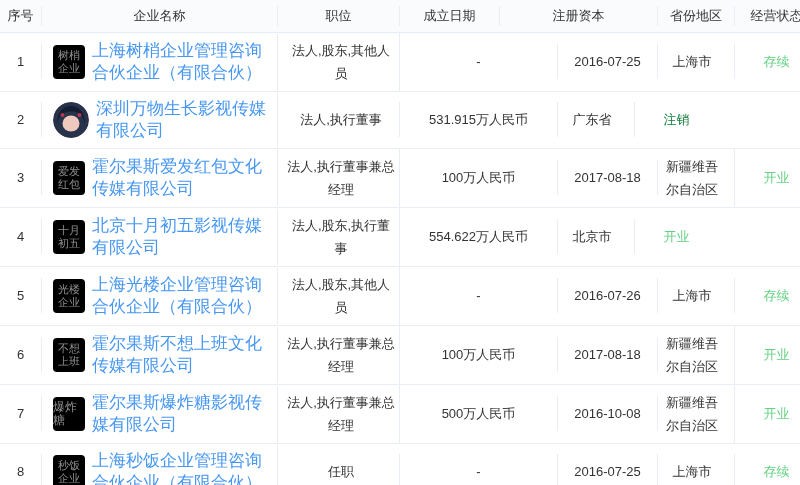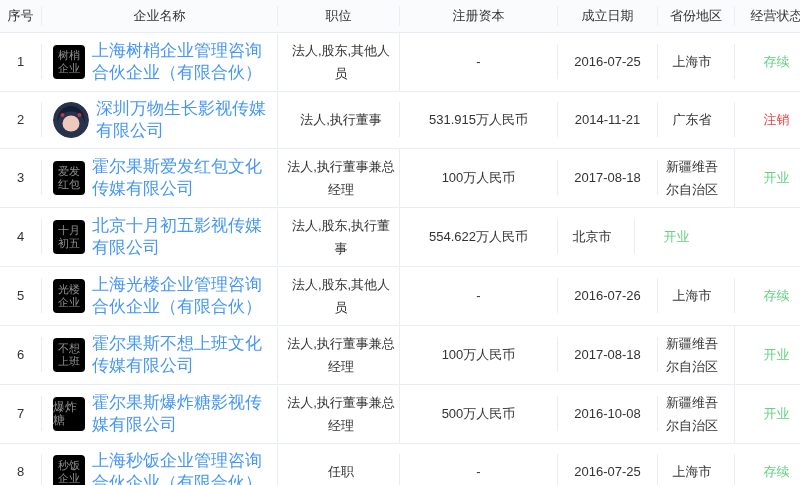--- a/index.html
+++ b/index.html
@@ -41,32 +41,32 @@
     overflow: hidden;
   }
   .logo-text.single { font-size: 12px; letter-spacing: 0; }
   .logo-img { width: 36px; height: 36px; flex: 0 0 36px; border-radius: 50%; overflow: hidden; cursor: pointer; }
   .name-link {
     margin-left: 7px; max-width: 182px;
     color: #4797f2; font-size: 17px; line-height: 22px;
     cursor: pointer; text-decoration: none; word-break: break-all;
   }
   .status-green { color: #62d181; }
-  .status-red   { color: #ef4444; }
+  .status-red   { color: #15803d; }
 </style>
 </head>
 <body>
 
 <div class="table">
   <div class="tr head">
     <div class="td c-index">序号</div>
     <div class="td c-name" style="justify-content:center;text-align:center;padding-left:4px;">企业名称</div>
     <div class="td c-pos">职位</div>
+    <div class="td c-date">成立日期</div>
     <div class="td c-capital">注册资本</div>
-    <div class="td c-date">成立日期</div>
     <div class="td c-region">省份地区</div>
     <div class="td c-status">经营状态</div>
   </div>
   <div>
   <div class="tr">
     <div class="td c-index">1</div>
     <div class="td c-name">
       <div class="logo-text">
             <div>树梢</div>
             <div>企业</div>
@@ -93,21 +93,20 @@
           <ellipse cx="18" cy="21.5" rx="8.5" ry="8" fill="#efc9bd"></ellipse>
           <path d="M4 22 C4 9 11 4 18 4 C25 4 32 9 32 22 C30 13 26 9.5 18 9.5 C10 9.5 6 13 4 22 Z" fill="#141e33"></path>
           <circle cx="9.5" cy="13" r="2" fill="#b8374a"></circle>
           <circle cx="26.5" cy="13" r="2" fill="#b8374a"></circle>
         </svg>
       </div>
       <a class="name-link">深圳万物生长影视传媒有限公司</a>
     </div>
     <div class="td c-pos">法人,执行董事</div>
     <div class="td c-capital">531.915万人民币</div>
-    <div class="td c-date">2014-11-21</div>
     <div class="td c-region">广东省</div>
     <div class="td c-status">
       <span class="status-red">注销</span>
     </div>
   </div>
 
   <div class="tr">
     <div class="td c-index">3</div>
     <div class="td c-name">
       <div class="logo-text">

